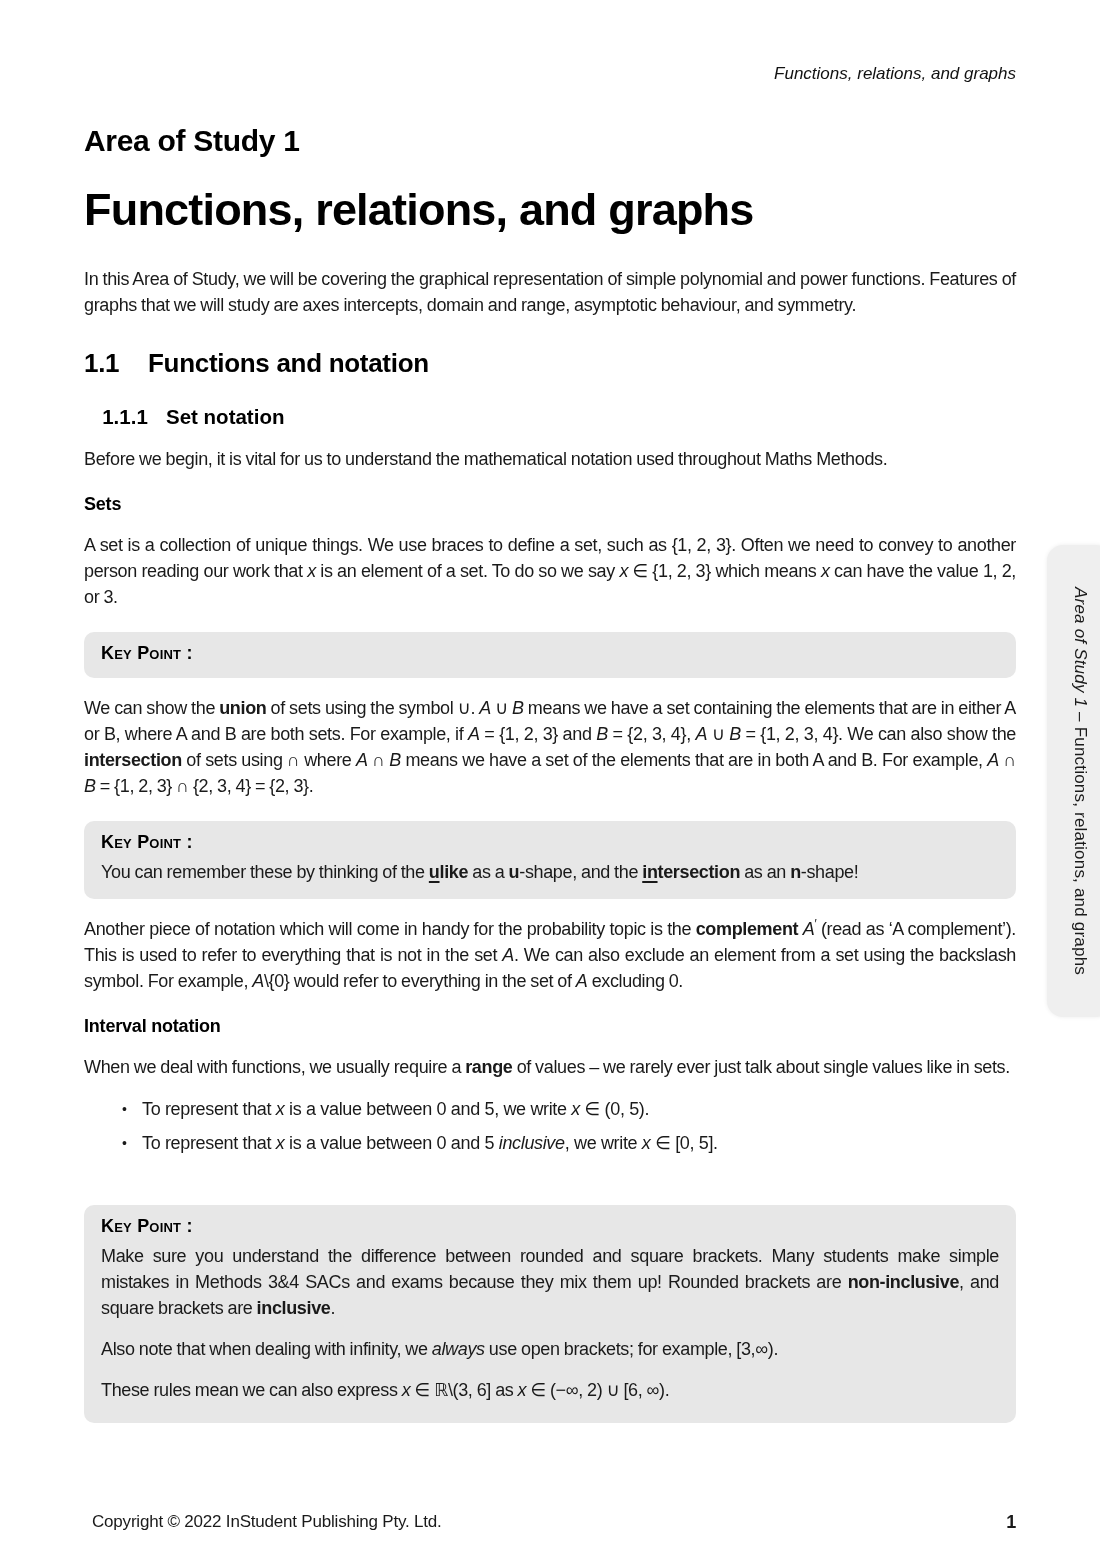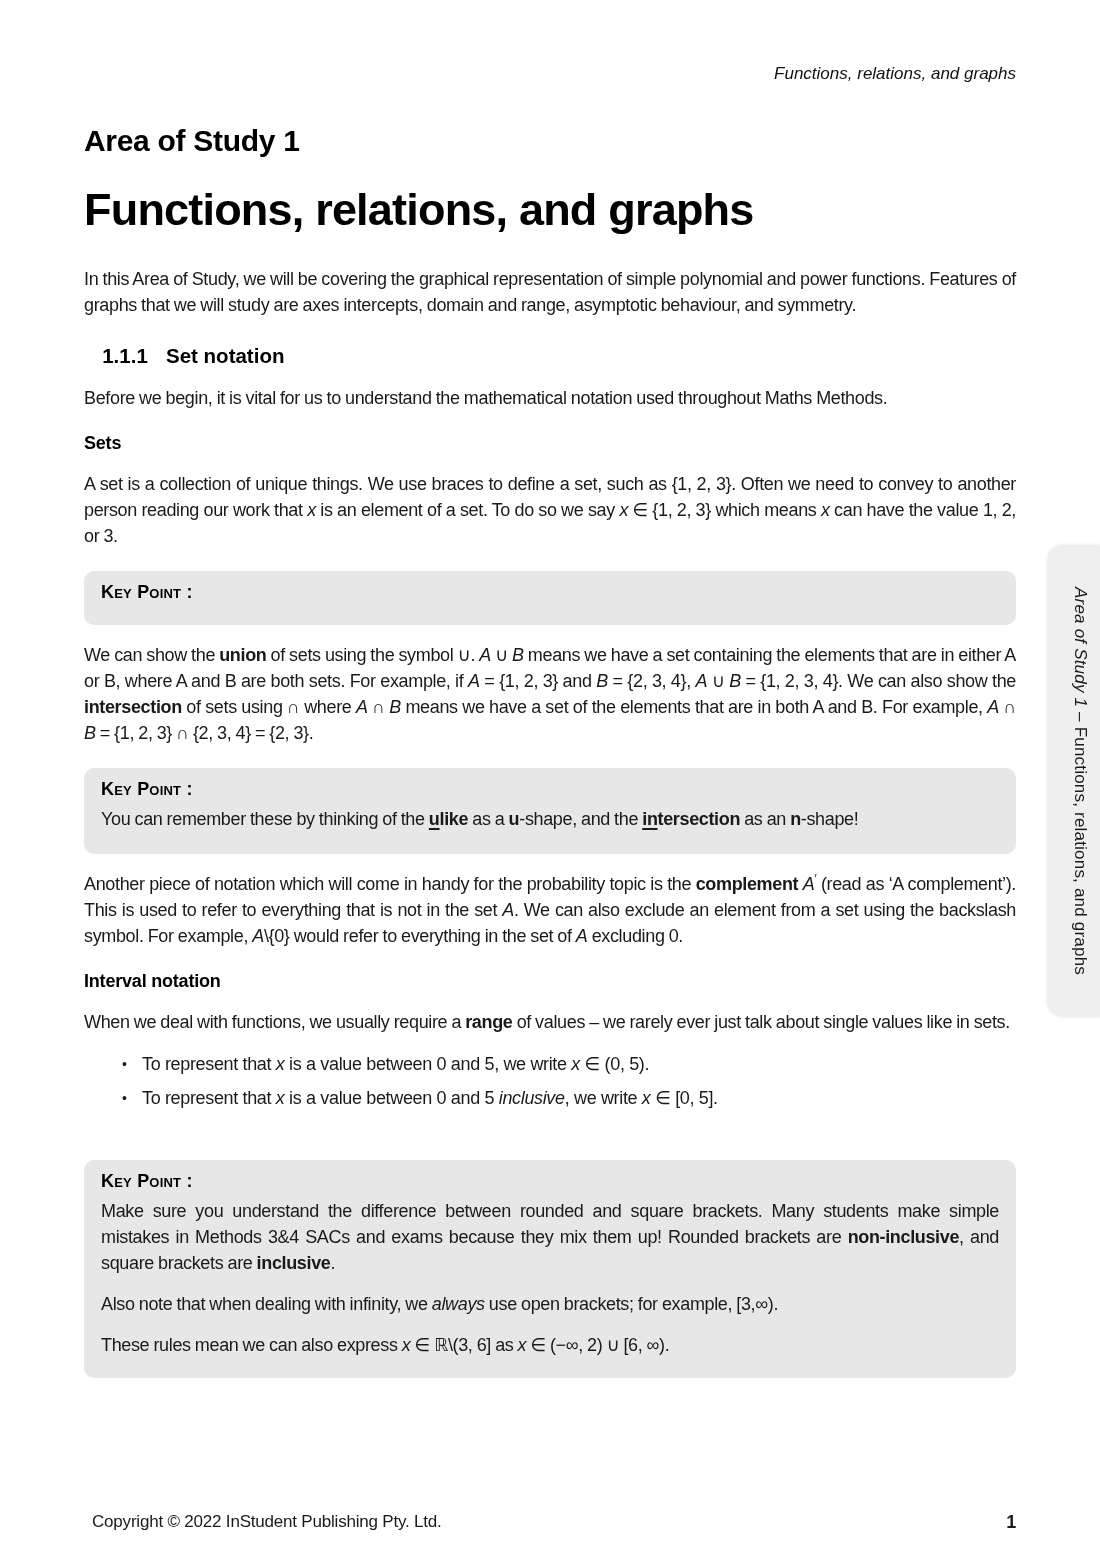--- a/index.html
+++ b/index.html
@@ -56,21 +56,21 @@
   .h3 .num{width:82px;flex:0 0 auto;}
   .h4{
     margin-top:22px;
     font-size:18px;font-weight:700;color:#000000;
     letter-spacing:-0.2px;
   }
   .keypoint{
     margin-top:22px;
     background:#e7e7e7;
     border-radius:10px;
-    padding:11px 17px 22px 17px;
+    padding:11px 17px 14px 17px;
   }
   .keypoint .kp-label{
     font-weight:700;
     font-variant:small-caps;
     font-size:18px;
     letter-spacing:0.2px;
     color:#000;
   }
   .keypoint p.body{margin-top:6px;}
   .keypoint p.body + p.body{margin-top:15px;}
@@ -133,20 +133,24 @@
   <div class="content">
 
     <div class="runner">Functions, relations, and graphs</div>
 
     <div class="chapter-label">Area of Study 1</div>
 
     <div class="chapter-title">Functions, relations, and graphs</div>
 
     <p class="body" style="margin-top:30px;"><span>In this Area of Study, we will be covering the graphical representation of simple polynomial and power functions.  Features of graphs that we will study are axes intercepts, domain and range, asymptotic behaviour, and symmetry.</span></p>
 
+    <div class="h2">
+      <span class="num">1.1</span>
+      <span>Functions and notation</span>
+    </div>
 
     <div class="h3">
       <span class="num">1.1.1</span>
       <span>Set notation</span>
     </div>
 
     <p class="body"><span>Before we begin, it is vital for us to understand the mathematical notation used throughout Maths Methods.</span></p>
 
     <div class="h4">Sets</div>
 

